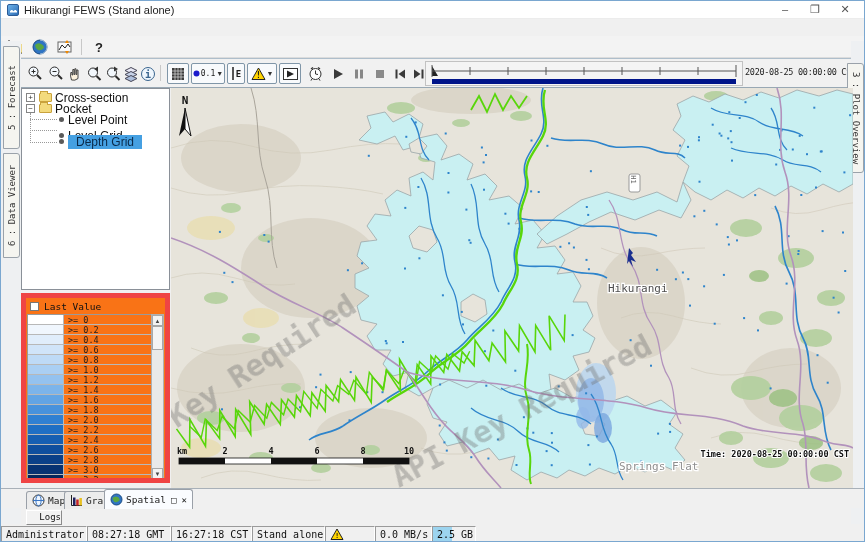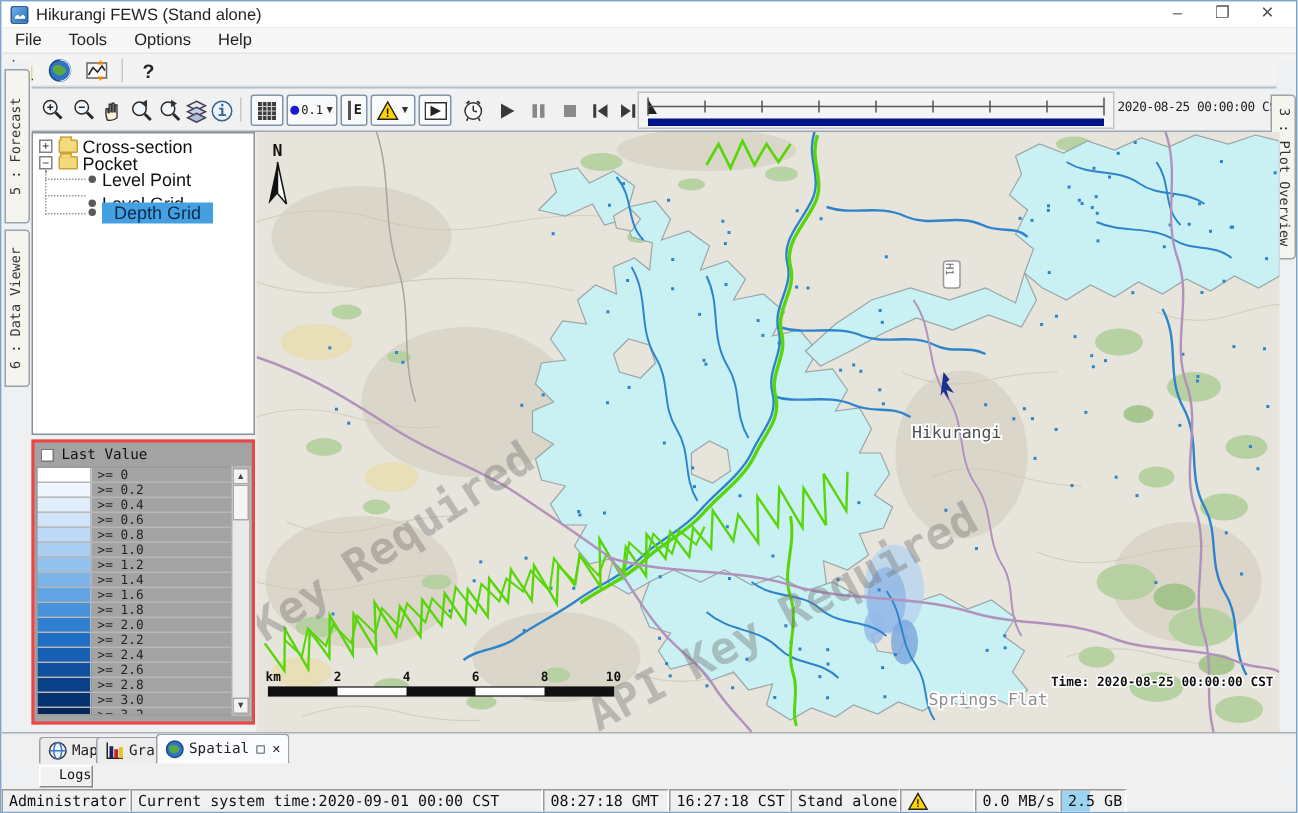--- a/index.html
+++ b/index.html
@@ -39,21 +39,21 @@
 .trow{position:absolute;left:0;height:11px;width:100%;display:flex;align-items:center}
 .exp{position:absolute;left:4px;width:9px;height:9px;border:1px solid #848484;background:#fff;font-size:8px;line-height:7px;text-align:center;color:#333}
 .folder{position:absolute;left:17px;width:13px;height:9px;background:#f3da7c;border:1px solid #c9a23c;border-radius:1px;position:absolute}
 .folder::before{content:"";position:absolute;left:0;top:-3px;width:6px;height:2px;background:#f3da7c;border:1px solid #c9a23c;border-bottom:none}
 .bullet{position:absolute;left:37px;width:5px;height:5px;border-radius:50%;background:#5a5a5a}
 .tlabel{position:absolute;left:33px;font-family:Liberation Sans, sans-serif;font-size:12px;color:#111;white-space:nowrap}
 .leaf .tlabel{left:46px}
 .tlabel.sel{background:#45a0e2;color:#0a2a4a;padding:0 8px}
 .tline{position:absolute;border-color:#999!important}
 
-#legend-panel{position:absolute;left:20px;top:292px;width:149px;height:190px;background:#a3a3a3;border:2px solid #ef4444;overflow:hidden}
+#legend-panel{position:absolute;left:20px;top:292px;width:149px;height:190px;background:#f97316;border:5px solid #ef4444;overflow:hidden}
 #legend-head{position:absolute;left:4px;top:2px;height:13px;display:flex;align-items:center}
 #legend-check{width:9px;height:9px;border:1px solid #777;background:#fff;margin-right:5px}
 #legend-title{font-family:"DejaVu Sans Mono",monospace;font-size:9.5px;color:#111}
 #legend-table{position:absolute;left:1px;top:16px;width:133px;height:166px;border:1px solid #9a9a9a;overflow:hidden}
 .lgr{height:10px;border-bottom:1px solid #b8b8b8;position:relative}
 .sw{position:absolute;left:0;top:0;width:36px;height:9px;border-right:1px solid #b8b8b8}
 .lgl{position:absolute;left:40px;top:0;font-family:"DejaVu Sans Mono",monospace;font-size:8.5px;color:#222;line-height:10px}
 #legend-sb{position:absolute;right:1px;top:16px;width:13px;height:166px;background:#e9e9e9;border:1px solid #b0b0b0}
 .sbbtn{position:absolute;left:0;width:11px;height:11px;background:#f2f2f2;border:1px solid #a8a8a8;font-size:6px;text-align:center;line-height:10px;color:#444}
 #legend-thumb{position:absolute;left:0;top:11px;width:11px;height:24px;background:#f4f4f4;border:1px solid #a8a8a8}
@@ -79,26 +79,20 @@
   <div id="titlebar">
     <div id="appicon"></div>
     <span id="title">Hikurangi FEWS  (Stand alone)</span>
     <div id="winctl">
       <div class="wbtn">–</div>
       <div class="wbtn">❐</div>
       <div class="wbtn">✕</div>
     </div>
   </div>
 
-  <div id="menubar">
-    <span class="menu-item">File</span>
-    <span class="menu-item">Tools</span>
-    <span class="menu-item">Options</span>
-    <span class="menu-item">Help</span>
-  </div>
 
   <div id="toolbar1">
     <span class="t1btn" style="left:4px">
       <svg width="16" height="16">
           <path d="M2,1 L2,14 L15,14" stroke="#222" fill="none"></path>
           <rect x="4" y="4" width="3" height="10" fill="#20205e"></rect>
           <rect x="8" y="7" width="3" height="7" fill="#c42424"></rect>
           <rect x="11.5" y="5" width="3" height="9" fill="#e8c020"></rect>
         </svg>
     </span>
@@ -721,21 +715,20 @@
         </svg>
       <span>Spatial</span>
       <span class="glyph">□</span>
       <span class="glyph" style="font-weight:bold">✕</span>
     </div>
   </div>
   <button id="logsbtn">Logs</button>
 
   <div id="statusbar">
     <span class="sb" style="width:86px">Administrator</span>
-    <span class="sb" style="width:275px">Current system time:2020-09-01 00:00 CST</span>
     <span class="sb" style="width:84px">08:27:18 GMT</span>
     <span class="sb" style="width:81px">16:27:18 CST</span>
     <span class="sb" style="width:73px">Stand alone</span>
     <span class="sb" style="width:50px;padding-top:1px"><svg width="14" height="13">
           <polygon points="7,1 13,11.5 1,11.5" fill="#ffd400" stroke="#222"></polygon>
           <text x="7" y="10" text-anchor="middle" font-size="7" font-weight="bold" fill="#111">!</text>
         </svg></span>
     <span class="sb" style="width:57px">0.0 MB/s</span>
     <span class="sb" id="sb-mem" style="width:44px">2.5 GB</span>
   </div>

